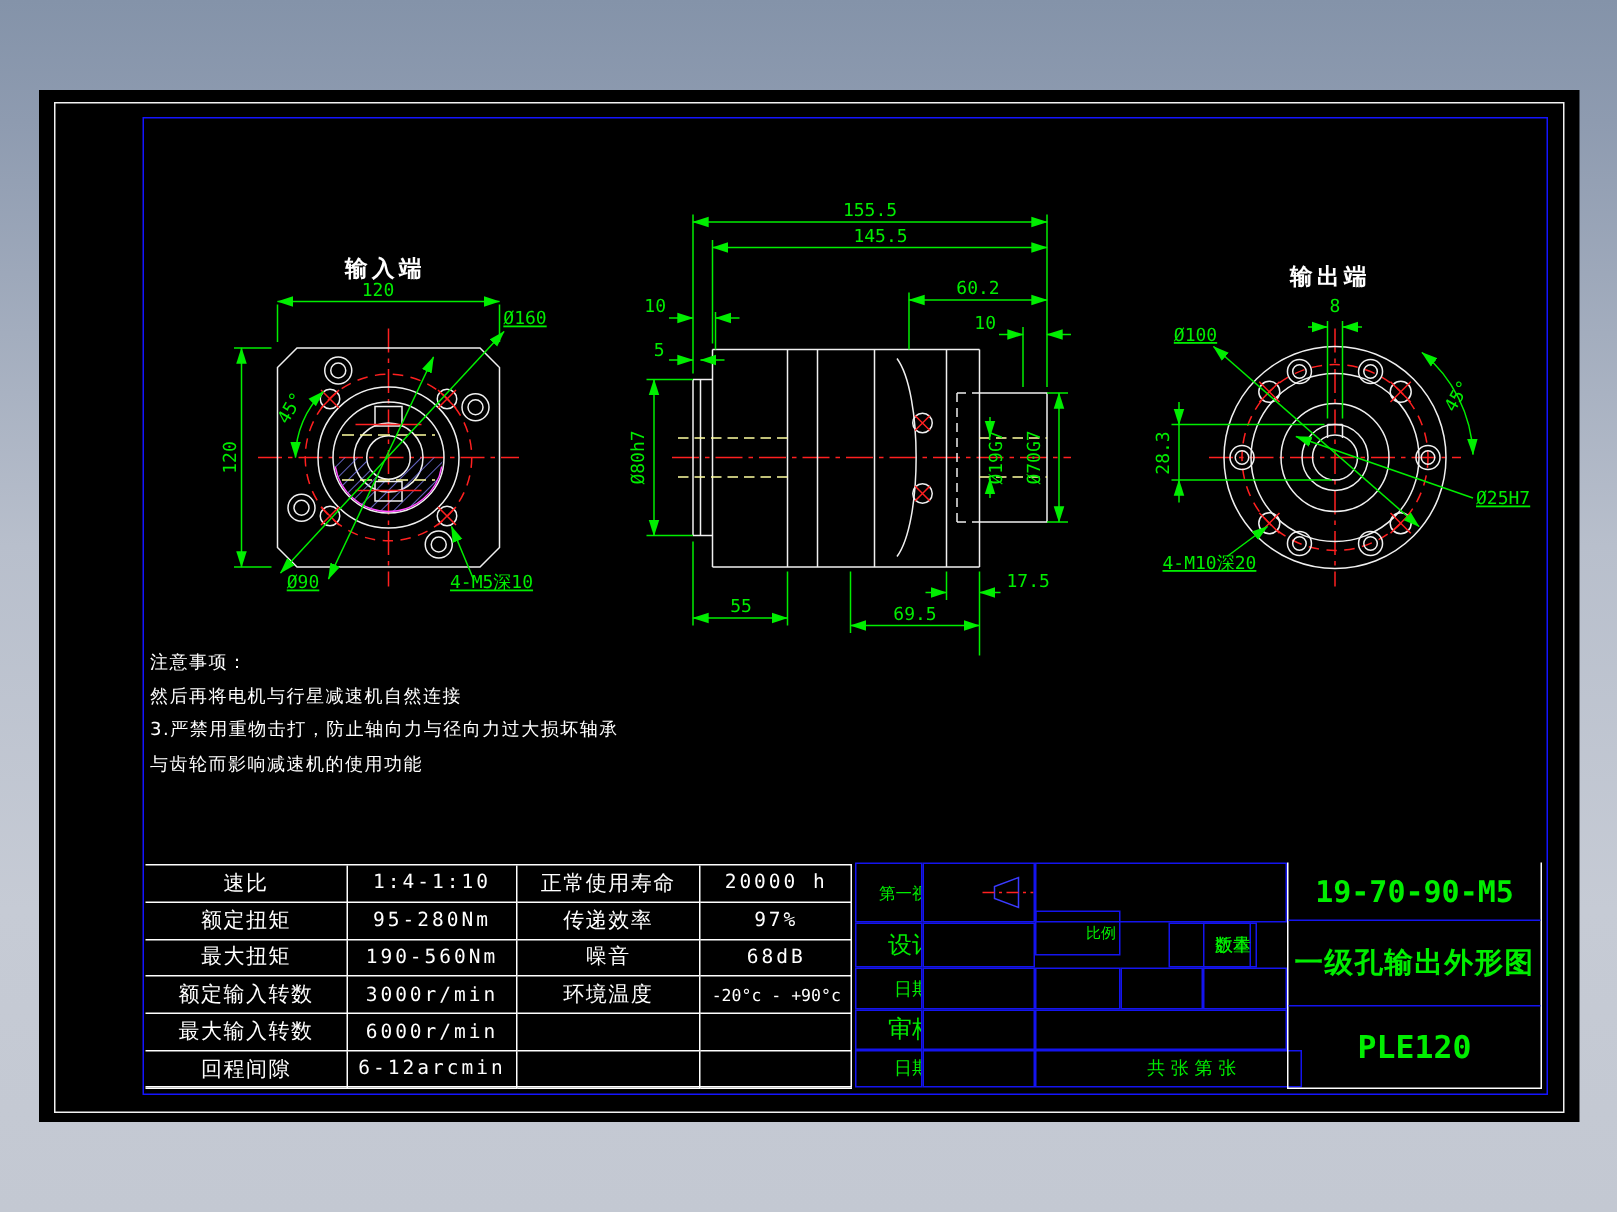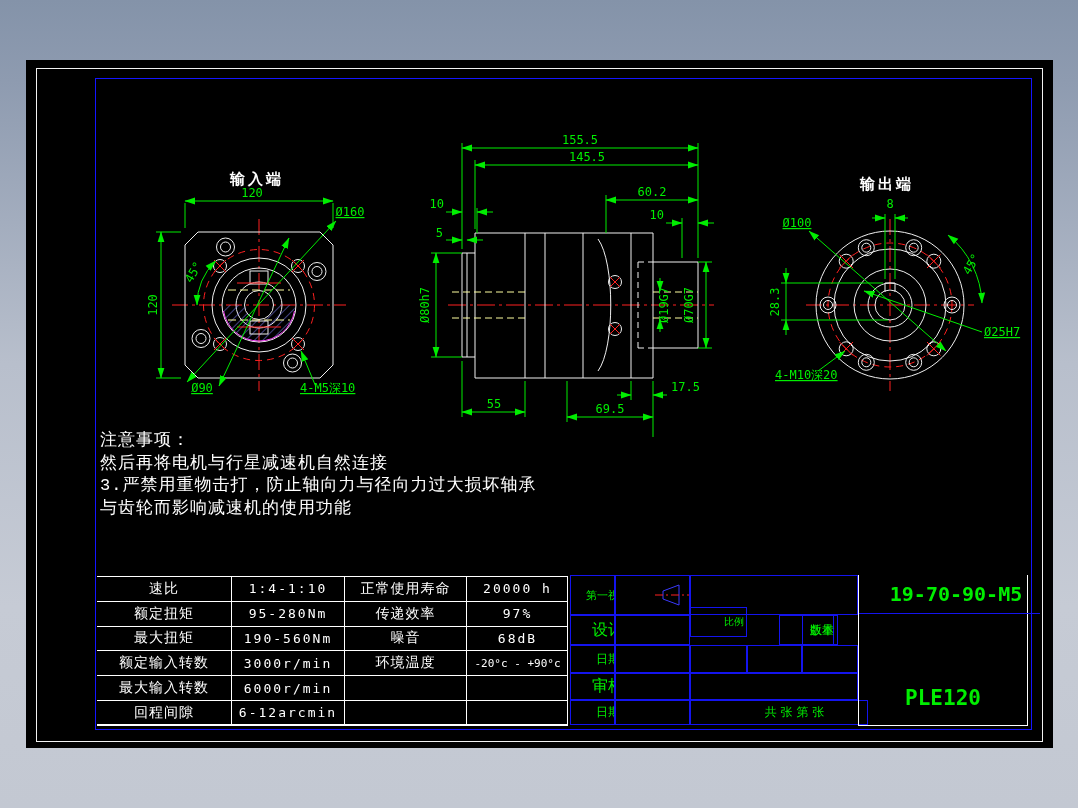--- a/index.html
+++ b/index.html
@@ -4,21 +4,21 @@
 <style>
   html,body{margin:0;padding:0;background:#9aa5b6;}
   .stage{position:relative;width:1078px;height:808px;overflow:hidden;
          background:linear-gradient(180deg,#8493a9 0%,#8e9bb0 10%,#b8bfcc 45%,#c6cbd5 75%,#c3c8d2 100%);
          font-family:"DejaVu Sans",sans-serif;}
   .canvas{position:absolute;left:26px;top:60px;width:1027px;height:688px;background:#000;}
   .frame-white{position:absolute;left:36px;top:68px;width:1005px;height:672px;border:1px solid #f2f2f2;}
   .frame-blue{position:absolute;left:95px;top:78px;width:935px;height:650px;border:1px solid #1414ff;}
   svg.draw{position:absolute;left:0;top:0;}
   .vtitle{position:absolute;color:#fff;font-size:15px;font-weight:bold;letter-spacing:3px;white-space:nowrap;margin-top:36px;}
-  .notes{position:absolute;left:100px;top:430px;width:470px;color:#fff;font-size:17px;letter-spacing:1px;font-family:Liberation Mono, monospace;}
+  .notes{position:absolute;left:100px;top:430px;width:470px;color:#fff;font-size:12px;letter-spacing:1px;}
   .notes div{line-height:22.6px;white-space:nowrap;}
   
   .spec{position:absolute;left:97px;top:576px;width:471px;height:149px;display:grid;
         grid-template-columns:135px 113px 122px 101px;grid-auto-rows:24.8px;
         border-top:1px solid #fff;border-right:1px solid #fff;border-bottom:1px solid #fff;box-sizing:border-box;}
   .spec .c{border-right:1px solid #fff;border-bottom:1px solid #fff;box-sizing:border-box;
            color:#fff;display:flex;align-items:center;justify-content:center;white-space:nowrap;overflow:hidden;}
   .spec .c:nth-child(4n){border-right:none;}
   .spec .lab{font-size:14px;letter-spacing:1px;}
   .spec .val{font-family:"DejaVu Sans Mono",monospace;font-size:13px;letter-spacing:2px;}
@@ -310,16 +310,17 @@
     <div class="cell" style="left:232px;top:70px;width:56px;height:28px;"></div>
     <div class="cell" style="left:0;top:98px;width:45px;height:27px;font-size:16px;">审核</div>
     <div class="cell" style="left:45px;top:98px;width:75px;height:27px;"></div>
     <div class="cell" style="left:120px;top:98px;width:168px;height:27px;"></div>
     <div class="cell" style="left:0;top:125px;width:45px;height:25px;font-size:12px;">日期</div>
     <div class="cell" style="left:45px;top:125px;width:75px;height:25px;"></div>
     <div class="cell sheet" style="left:120px;top:125px;width:178px;height:25px;font-size:12px;">共    张    第    张</div>
   </div>
 
   <div class="tbr">
-    <div class="r" style="top:0;height:38px;font-size:20px;border-bottom:1px solid #1414ee;padding-left:13px;">19-70-90-M5</div>
+    <div class="r" style="top:0;height:38px;font-size:20px;border-bottom:1px solid #1414ee;">19-70-90-M5</div>
+    <div class="r" style="top:38px;height:57px;font-size:19px;border-bottom:1px solid #1414ee;letter-spacing:1px;">一级孔输出外形图</div>
     <div class="r" style="top:95px;height:55px;font-size:21px;">PLE120</div>
   </div>
 </div>
 
 </body></html>

